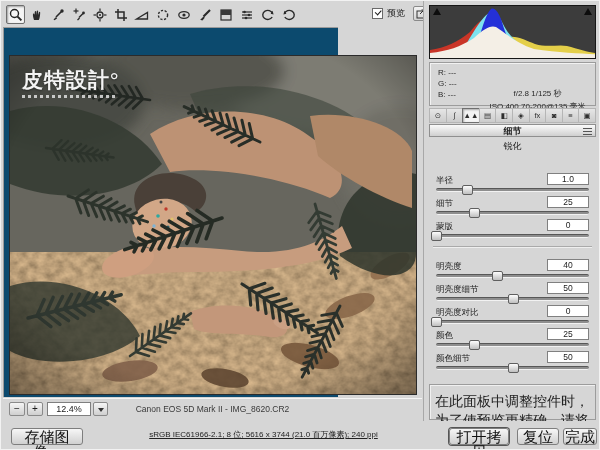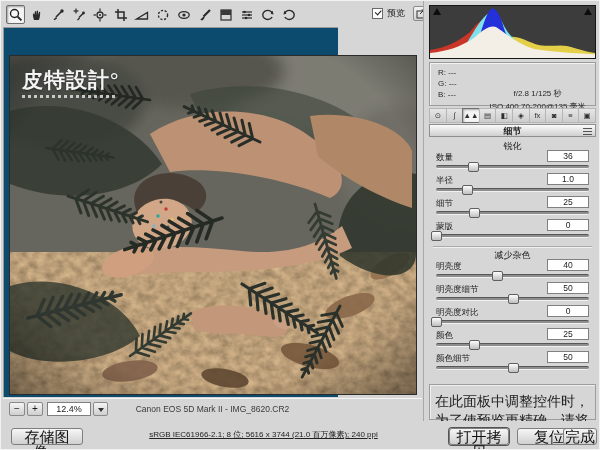--- a/index.html
+++ b/index.html
@@ -319,27 +319,20 @@
     </div>
 
     <div class="ptitle">
       <span>细节</span>
       <span class="flyout"></span>
     </div>
 
     <div class="sliders">
       <div class="sect-title" style="top:2px">锐化</div>
 
-      <div class="srow" style="top:14px">
-        <span class="slabel">数量</span>
-        <span class="sval">36</span>
-        <div class="strack">
-            <div class="sthumb" style="left: 24%;"></div>
-          </div>
-      </div>
       <div class="srow" style="top:37px">
         <span class="slabel">半径</span>
         <span class="sval">1.0</span>
         <div class="strack">
             <div class="sthumb" style="left: 20%;"></div>
           </div>
       </div>
       <div class="srow" style="top:60px">
         <span class="slabel">细节</span>
         <span class="sval">25</span>
@@ -349,21 +342,20 @@
       </div>
       <div class="srow" style="top:83px">
         <span class="slabel">蒙版</span>
         <span class="sval">0</span>
         <div class="strack">
             <div class="sthumb" style="left: 0%;"></div>
           </div>
       </div>
 
       <div class="sdivider" style="top:108px"></div>
-      <div class="sect-title" style="top:111px">减少杂色</div>
 
       <div class="srow" style="top:123px">
         <span class="slabel">明亮度</span>
         <span class="sval">40</span>
         <div class="strack">
             <div class="sthumb" style="left: 40%;"></div>
           </div>
       </div>
       <div class="srow" style="top:146px">
         <span class="slabel">明亮度细节</span>
@@ -395,17 +387,17 @@
       </div>
     </div>
 
     <div class="notebox">在此面板中调整控件时，为了使预览更精确，请将预览大小缩放到 100% 或更大。</div>
   </div>
 
   <div class="footer">
     <div class="btn" style="left:10px;top:7px;width:72px">存储图像...</div>
     <div class="wflink">sRGB IEC61966-2.1; 8 位; 5616 x 3744 (21.0 百万像素); 240 ppi</div>
     <div class="btn default" style="left:448px;top:7px;width:60px">打开拷贝</div>
-    <div class="btn" style="left:516px;top:7px;width:64px">复位</div>
+    <div class="btn" style="left:516px;top:7px;width:42px">复位</div>
     <div class="btn" style="left:562px;top:7px;width:34px">完成</div>
   </div>
 
 </div>
 
 </body></html>

